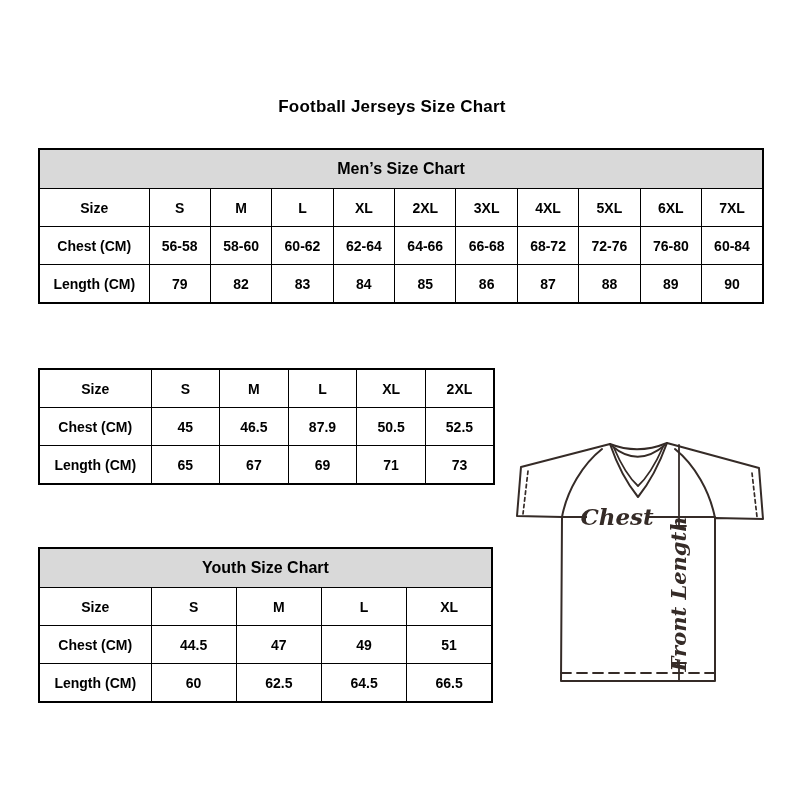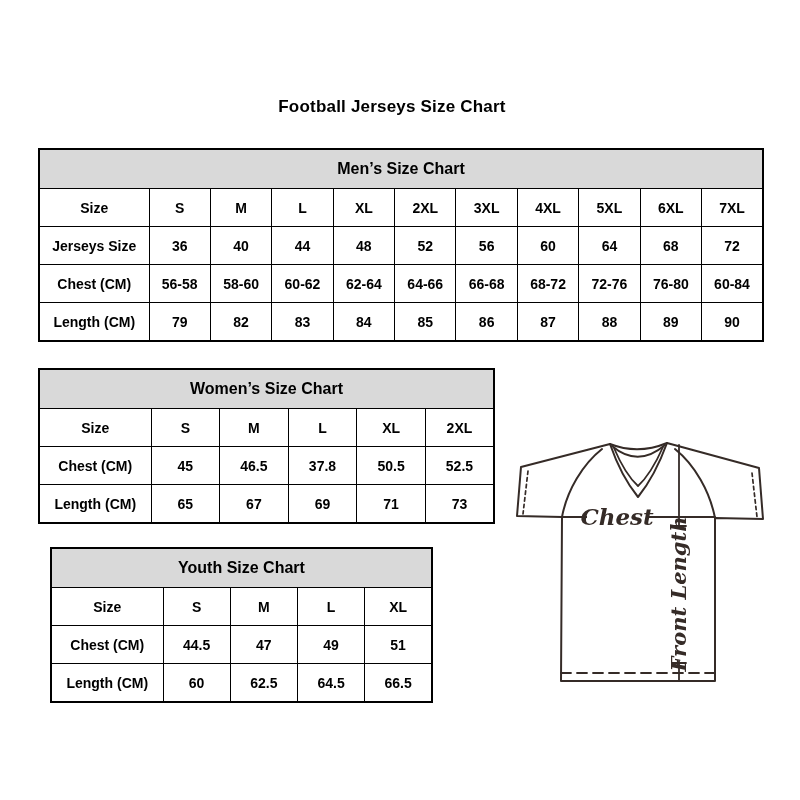--- a/index.html
+++ b/index.html
@@ -27,21 +27,21 @@
     border:1px solid var(--border);
     text-align:center;vertical-align:middle;
     font-weight:bold;color:#000;padding:0;
   }
   table.size-table th.section{
     background:var(--header-bg);font-size:16px;height:38px;
   }
   table.size-table td{font-size:14px;height:37px;}
   #men-table{left:38px;top:148px;width:726px;}
   #women-table{left:38px;top:368px;width:457px;}
-  #youth-table{left:38px;top:547px;width:383px;margin-left:12px;}
+  #youth-table{left:38px;top:547px;width:455px;}
   #men-table col.c0{width:110px;}
   #women-table col.c0{width:112px;}
   #youth-table col.c0{width:112px;}
   .jersey-wrap{position:absolute;left:505px;top:422px;width:270px;height:270px;text-decoration:underline;}
   .jersey-wrap svg{display:block;}
   svg .stroke{fill:none;stroke:var(--jersey);stroke-width:2;stroke-linejoin:round;stroke-linecap:round;}
   svg .thin{stroke-width:1.8;}
   svg .stitch{stroke-dasharray:3.5,3.2;stroke-width:1.7;}
   svg .hem{stroke-dasharray:10,6;}
   svg text{
@@ -70,33 +70,20 @@
         <td>L</td>
         <td>XL</td>
         <td>2XL</td>
         <td>3XL</td>
         <td>4XL</td>
         <td>5XL</td>
         <td>6XL</td>
         <td>7XL</td>
       </tr>
       <tr>
-        <td>Jerseys Size</td>
-        <td>36</td>
-        <td>40</td>
-        <td>44</td>
-        <td>48</td>
-        <td>52</td>
-        <td>56</td>
-        <td>60</td>
-        <td>64</td>
-        <td>68</td>
-        <td>72</td>
-      </tr>
-      <tr>
         <td>Chest (CM)</td>
         <td>56-58</td>
         <td>58-60</td>
         <td>60-62</td>
         <td>62-64</td>
         <td>64-66</td>
         <td>66-68</td>
         <td>68-72</td>
         <td>72-76</td>
         <td>76-80</td>
@@ -118,35 +105,32 @@
     </tbody>
   </table>
 
 <table id="women-table" class="size-table">
     <colgroup>
       <col class="c0">
       <col span="5">
     </colgroup>
     <tbody>
       <tr>
-        <th class="section" colspan="6">Women’s Size Chart</th>
-      </tr>
-      <tr>
         <td>Size</td>
         <td>S</td>
         <td>M</td>
         <td>L</td>
         <td>XL</td>
         <td>2XL</td>
       </tr>
       <tr>
         <td>Chest (CM)</td>
         <td>45</td>
         <td>46.5</td>
-        <td>37.8</td>
+        <td>87.9</td>
         <td>50.5</td>
         <td>52.5</td>
       </tr>
       <tr>
         <td>Length (CM)</td>
         <td>65</td>
         <td>67</td>
         <td>69</td>
         <td>71</td>
         <td>73</td>

